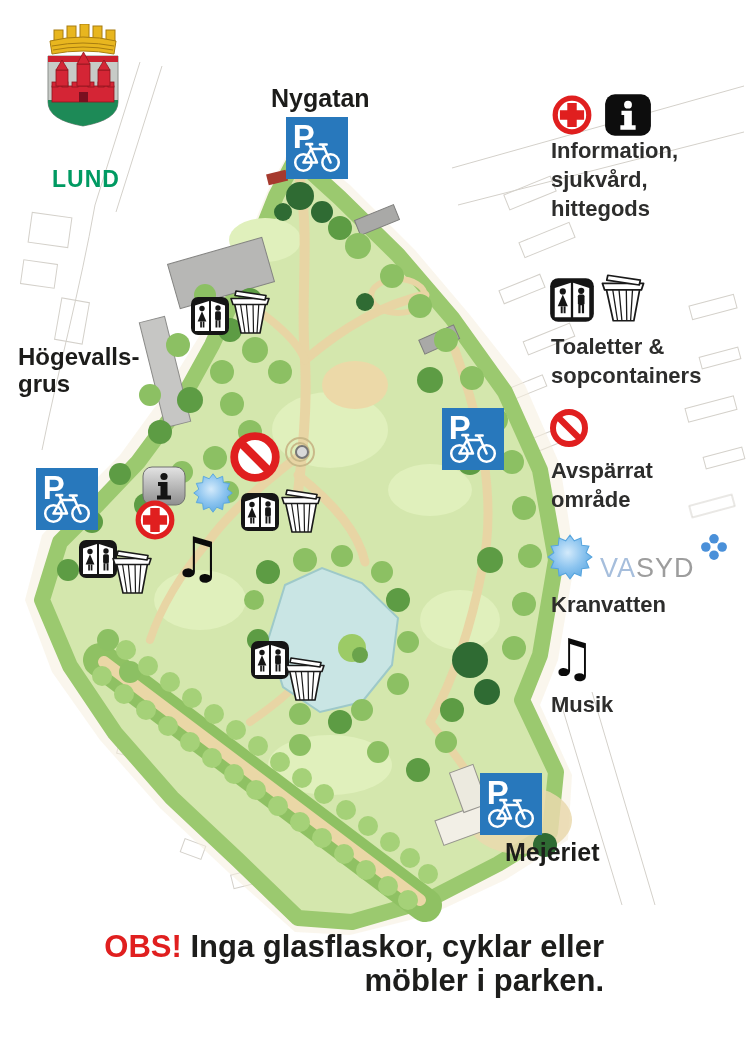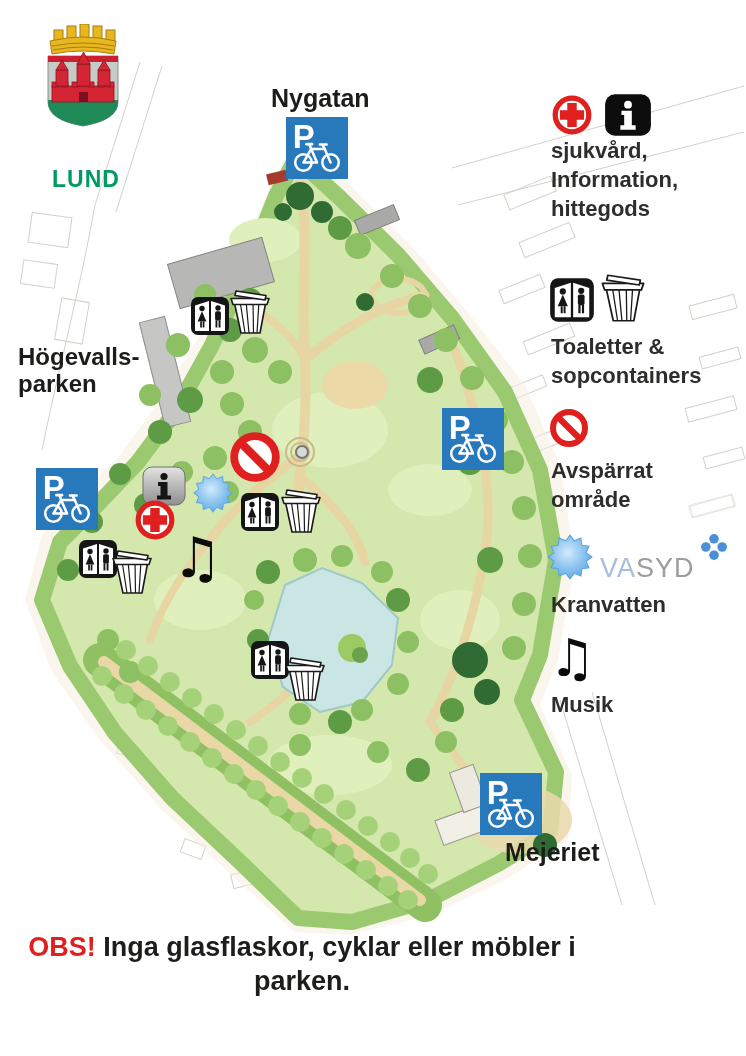--- a/index.html
+++ b/index.html
@@ -28,22 +28,22 @@
   
   .mi{position:absolute;z-index:6;}
   .note{position:absolute;z-index:6;font-family:"DejaVu Sans",sans-serif;color:#0b0b0b;line-height:1;}
 
   
   .legend-text{position:absolute;z-index:6;color:#2d2d2c;font-weight:bold;font-size:22px;line-height:29px;}
   .vasyd{position:absolute;z-index:6;font-weight:normal;font-size:27px;letter-spacing:1px;}
   .vasyd .va{color:#a6bedc;} .vasyd .syd{color:#9d9d9d;}
 
   
-  .notice{left:0;top:930px;width:604px;text-align:center;z-index:6;
-          font-size:27px;font-weight:bold;color:#1d1d1b;line-height:34px;}
+  .notice{left:0;top:930px;width:604px;text-align:right;z-index:6;
+          font-size:31px;font-weight:bold;color:#1d1d1b;line-height:34px;}
   .notice .warn{color:#e01f1f;}
 </style>
 </head>
 <body>
 
 <svg width="0" height="0" style="position:absolute">
   <defs>
     <radialGradient id="gradSplash" cx="45%" cy="40%" r="65%">
       <stop offset="0%" stop-color="#d3eafb"></stop>
         <stop offset="55%" stop-color="#8cc4ef"></stop>
@@ -354,21 +354,21 @@
         <polygon points="58,46 64,36 70,46"></polygon>
     </g>
     <rect x="39" y="68" width="9" height="10" fill="#7a1020"></rect>
   </svg>
   <div class="city">LUND</div>
 </div>
 
 <div id="lbl-nygatan" class="abs map-label">Nygatan</div>
 <div id="lbl-hogevall" class="abs map-label">
   <div>Högevalls-</div>
-  <div>parken</div>
+  <div>grus</div>
 </div>
 <div id="lbl-mejeriet" class="abs map-label">Mejeriet</div>
 
 <div class="mi" style="left:286px;top:117px">
     <svg width="62" height="62">
       <use href="#sym-p"></use>
     </svg>
   </div>
 <div class="mi" style="left:442px;top:408px">
     <svg width="62" height="62">
@@ -457,22 +457,22 @@
     <svg width="42" height="42">
       <use href="#sym-firstaid"></use>
     </svg>
   </div>
 <div class="mi" style="left:604px;top:93px">
     <svg width="48" height="44">
       <use href="#sym-info-black"></use>
     </svg>
   </div>
 <div class="legend-text" style="left:551px;top:136px">
+  <div>Information,</div>
   <div>sjukvård,</div>
-  <div>Information,</div>
   <div>hittegods</div>
 </div>
 
 <div class="mi" style="left:549px;top:277px">
     <svg width="46" height="46">
       <use href="#sym-toilet"></use>
     </svg>
   </div>
 <div class="mi" style="left:597px;top:272px">
     <svg width="52" height="52">

